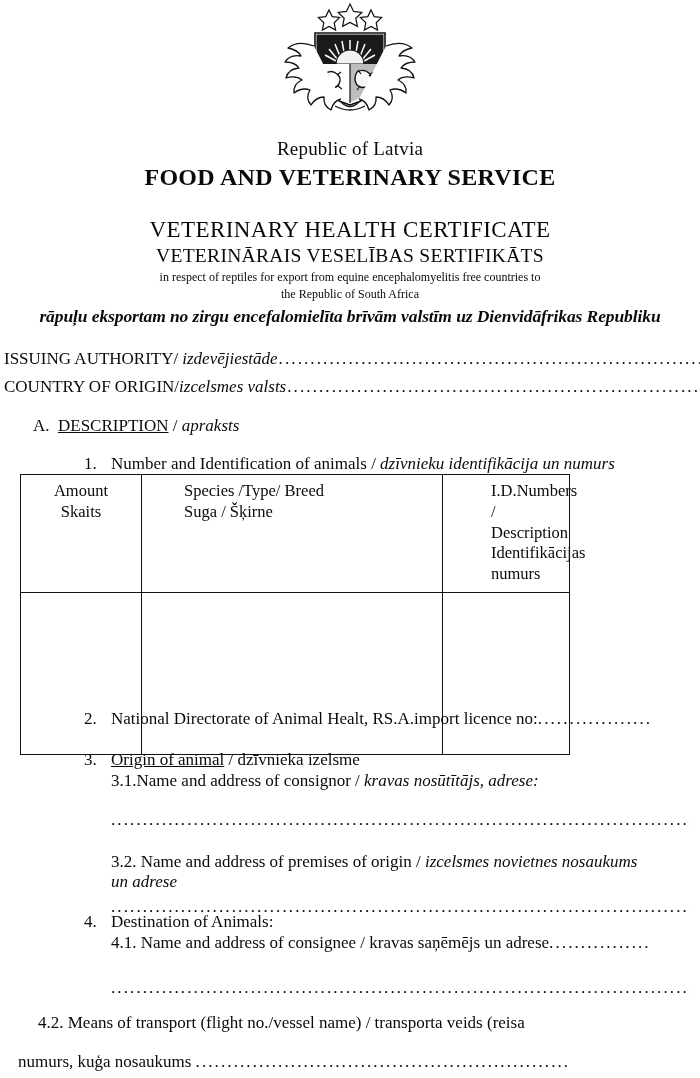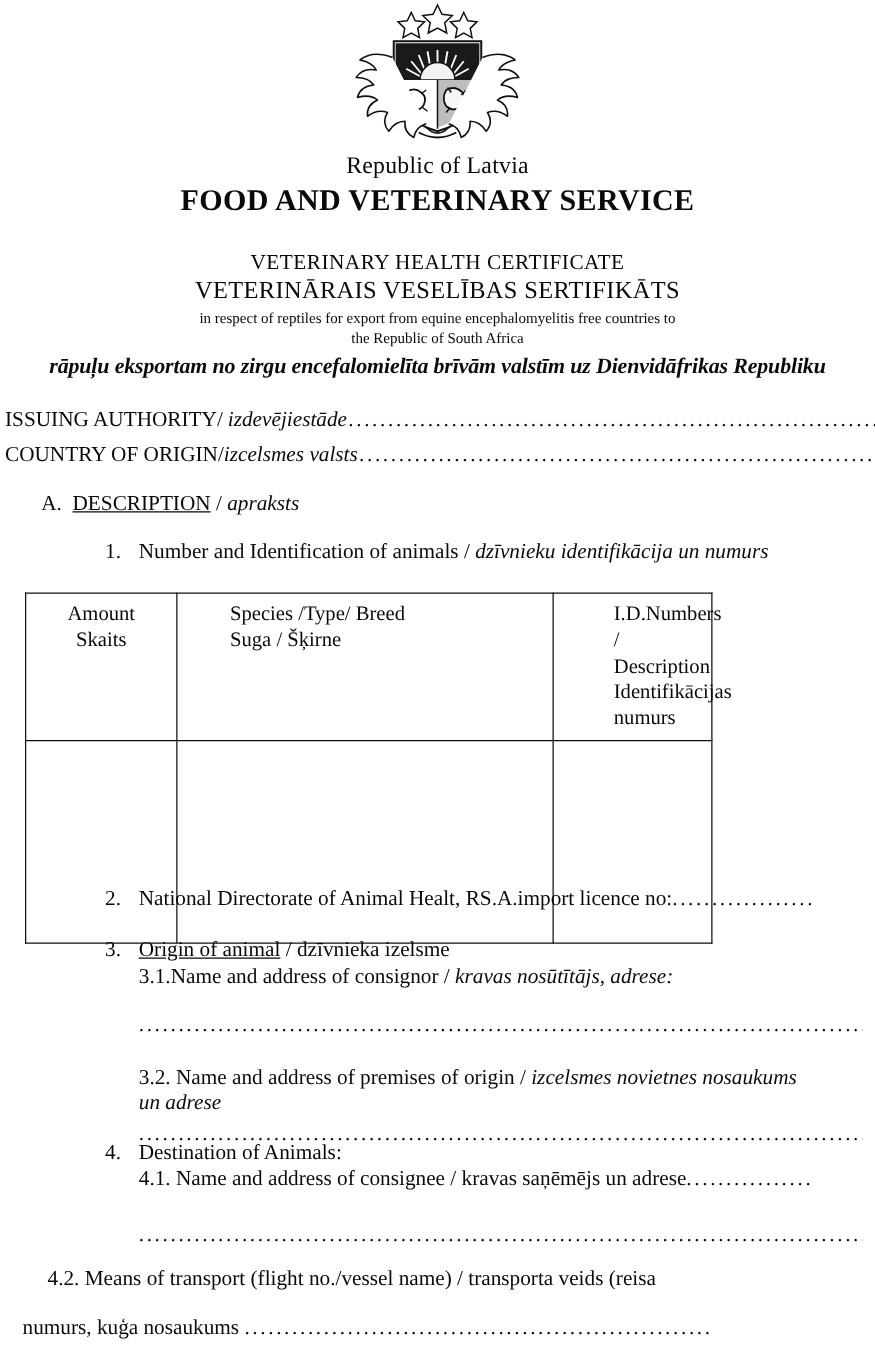--- a/index.html
+++ b/index.html
@@ -24,34 +24,34 @@
     height: 118px;
     box-sizing: border-box;
   }
   #crest-svg { display: inline-block; }
 
   
   .country-line {
     text-align: center;
     font-size: 19px;
     letter-spacing: 0.2px;
-    margin-top: 4px;
+    margin-top: 20px;
   }
   .org-line {
     text-align: center;
     font-size: 24px;
     font-weight: bold;
     letter-spacing: 0.3px;
     margin-top: 4px;
   }
 
   .title-block { margin-top: 24px; }
   .title-en {
     text-align: center;
-    font-size: 17px;
+    font-size: 23px;
     letter-spacing: 0.4px;
     line-height: 1.28;
   }
   .title-lv {
     text-align: center;
     font-size: 19.5px;
     letter-spacing: 0.3px;
     line-height: 1.28;
   }
   .subtitle-en {

